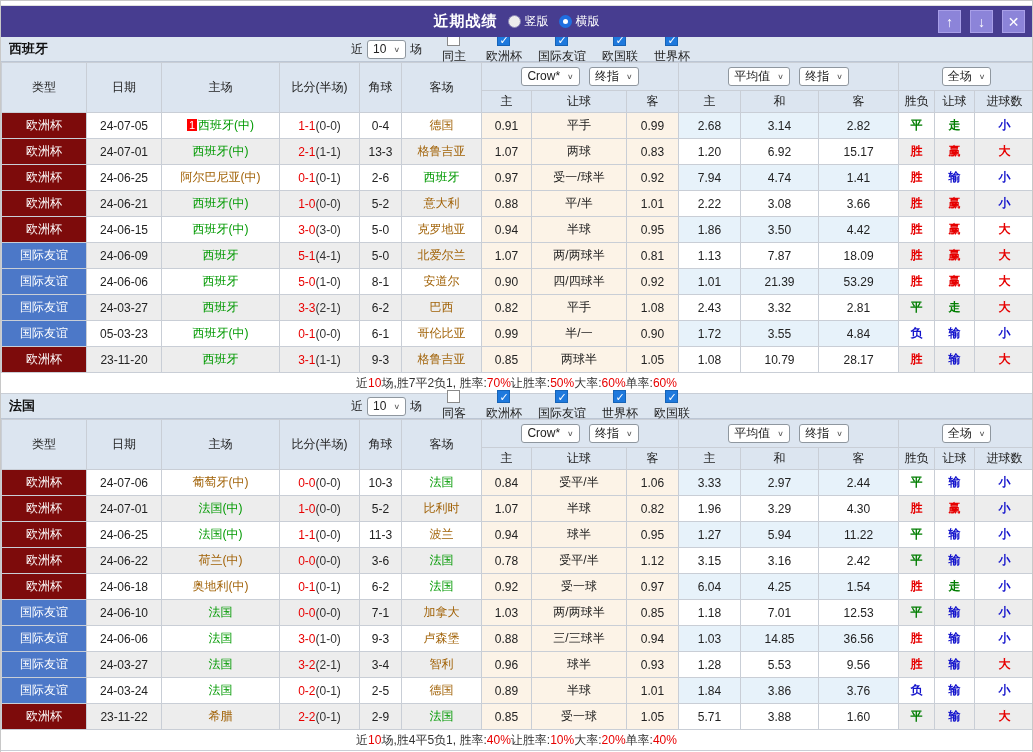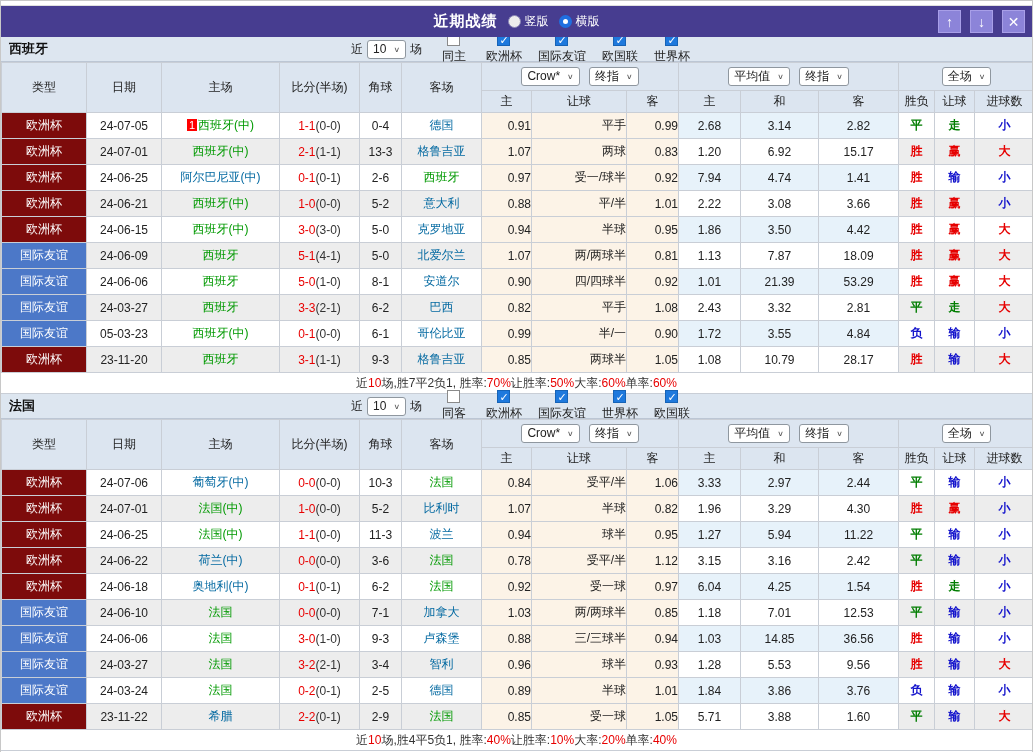--- a/index.html
+++ b/index.html
@@ -35,27 +35,27 @@
   
   table { border-collapse:collapse; table-layout:fixed; width:1033px; font-size:12px; }
   th, td { border:1px solid #c9ced6; text-align:center; padding:0; overflow:hidden; white-space:nowrap; }
   thead th { background:#dce5f0; font-weight:normal; color:#222; }
   tr.hA th { height:28px; }
   tr.hB th { height:22px; }
   .grp { border-bottom:1px solid #c9ced6; }
   .grp .sel { margin:0 3px;align-items:center; }
   tbody td { height:26px; color:#222; background:#fff; }
   tbody tr.even td { background:#ededed; }
-  td.odds { background:#fcf3e7 !important;text-align:right; }
+  td.odds { background:#fcf3e7 !important; }
   td.avg { background:#e7f2fa !important; }
   tbody tr.even td.avg { background:#fff !important; }
   td.ct-cup { background:#7D0B0B !important; color:#fff; }
   td.ct-fr  { background:#4C78C8 !important; color:#fff; }
   .tg { color:#090; }
-  .tk { color:#0369a1; }
+  .tk { color:#a16207; }
   .hb { background:#f00; color:#fff; padding:0 2px; font-size:11px; margin-right:1px; }
   .s-main { color:#e80000; }
   .s-half { color:#333; }
   .rr { color:#E60000; font-weight:bold; }
   .rg { color:#007D00; font-weight:bold; }
   .rb { color:#1414CC; font-weight:bold; }
 
   .summary { height:21px; border-bottom:1px solid #c9ced6; display:flex; align-items:center; justify-content:center; font-size:12px; background:#fff; }
   .summary .k { color:#333; }
   .summary .r { color:#e80000; }

